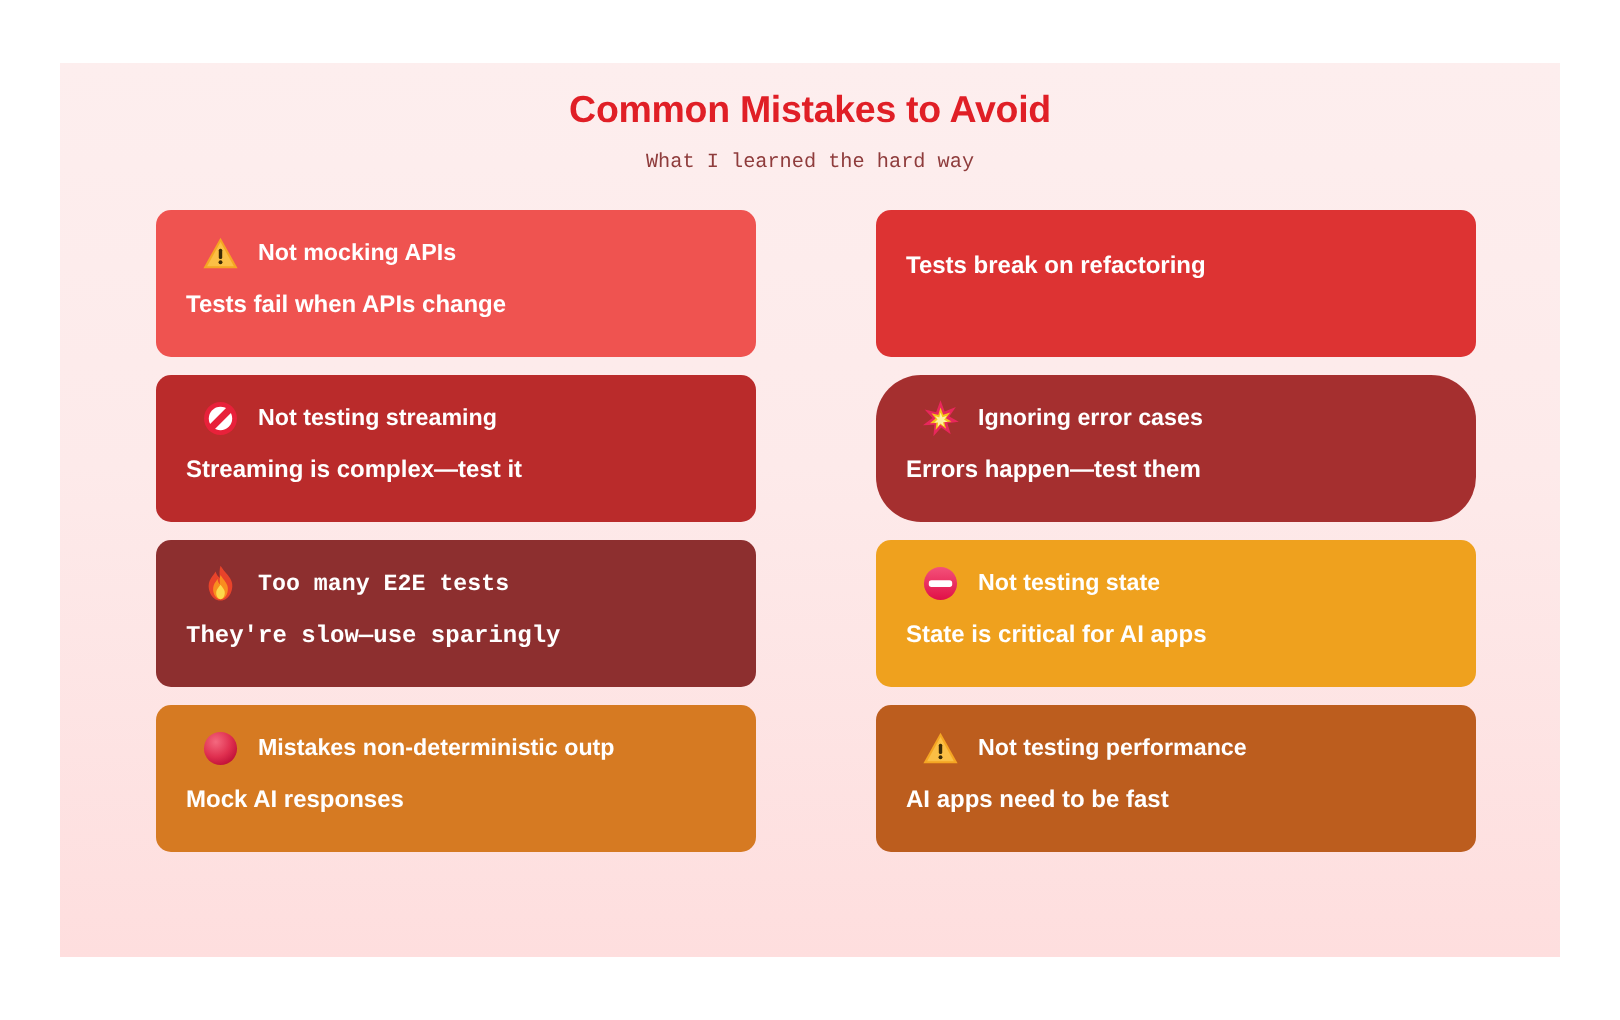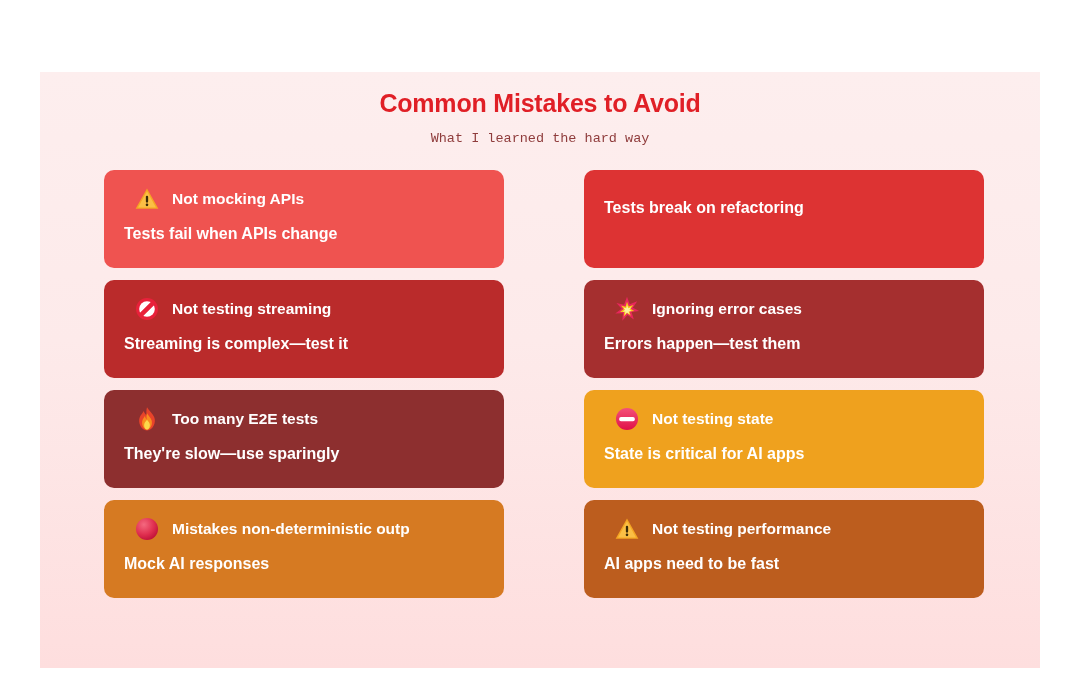--- a/index.html
+++ b/index.html
@@ -11,21 +11,20 @@
     background: #ffffff;
     font-family: "Liberation Sans", sans-serif;
     overflow: hidden;
   }
 
   #slide-root {
     position: relative;
     width: 1080px;
     height: 596px;
     background: #ffffff;
-    margin-top: 30px;
   }
 
   
   #panel {
     position: absolute;
     left: 40px;
     top: 42px;
     width: 1000px;
     height: 596px;
     background: linear-gradient(180deg, #fdeeee 0%, #fdeaea 45%, #fedede 100%);
@@ -158,36 +157,36 @@
                   <circle cx="16" cy="16" r="9.6" fill="#ffffff"></circle>
                   <rect x="3.8" y="13.2" width="24.4" height="5.6" rx="0.6" fill="#e8213a" transform="rotate(-45 16 16)"></rect>
                 </svg>
               </span>
               <span class="card-title">Not testing streaming</span>
             </div>
             <div class="card-desc">Streaming is complex—test it</div>
           </div>
         </div>
         <div class="card-cell col-right">
-          <div class="mistake-card" style="background: rgb(165, 47, 47);">
+          <div class="mistake-card" style="background: rgb(165, 47, 47); border-radius: 30px;">
             <div class="card-head">
               <span class="card-icon">
                 <svg class="ico" viewBox="0 0 32 32">
                   <path d="M16 1 L19.4 10.2 L28.6 6.6 L23.2 14.4 L31 18.6 L21.6 19.8 L24.4 29 L16.6 23.4 L10.2 30.6 L11 21.2 L1.6 21.6 L9.4 15.6 L3 8.6 L12.4 10.8 Z" fill="#e8275c"></path>
                   <path d="M16 7 L18.2 13 L24 11 L20.4 15.8 L25 18.4 L19 19 L20.6 24.4 L15.8 21 L12 25.4 L12.6 19.6 L7.4 19.8 L12 16 L8.6 11.6 L14.2 13.2 Z" fill="#f5c518"></path>
                   <path d="M16 11 L17.6 15 L21.2 13.8 L19 17 L21.8 18.6 L18 19 L19 22.4 L16 20.2 L13.6 23 L14 19.2 L10.8 19.4 L13.6 16.8 L11.6 14 L15 15.2 Z" fill="#fff0a0"></path>
                 </svg>
               </span>
               <span class="card-title">Ignoring error cases</span>
             </div>
             <div class="card-desc">Errors happen—test them</div>
           </div>
         </div>
         <div class="card-cell col-left">
-          <div class="mistake-card" style="background: rgb(141, 47, 47);">
+          <div class="mistake-card" style="background: rgb(141, 47, 47); font-family: Liberation Mono, monospace;">
             <div class="card-head">
               <span class="card-icon">
                 <svg class="ico" viewBox="0 0 32 32">
                   <path d="M16 1.5 C19.5 7 23 9.5 24.8 13.5 C27.6 19.8 23.6 30 16 30 C8.4 30 4.4 19.8 7.2 13.5 C8.6 10.4 10.6 9 12 6.2 C12.8 9 14 10.2 15.4 11.4 C15.2 8 15 4.6 16 1.5 Z" fill="#e8432a"></path>
                   <path d="M16 9 C18.2 12.6 20.6 14.6 21.6 17.6 C23.2 22.4 20.4 29 16 29 C11.6 29 8.8 22.4 10.4 17.6 C11.2 15.2 12.6 14 13.6 12 C13.8 14.4 14.6 15.6 15.6 16.6 C15.3 14 15.2 11.4 16 9 Z" fill="#f98d1f"></path>
                   <path d="M16 17 C17.6 19.2 19 20.4 19.4 22.4 C20 25.6 18.2 29 16 29 C13.8 29 12 25.6 12.6 22.4 C13 20.4 14.4 19.2 16 17 Z" fill="#fcd94b"></path>
                 </svg>
               </span>
               <span class="card-title">Too many E2E tests</span>
             </div>

